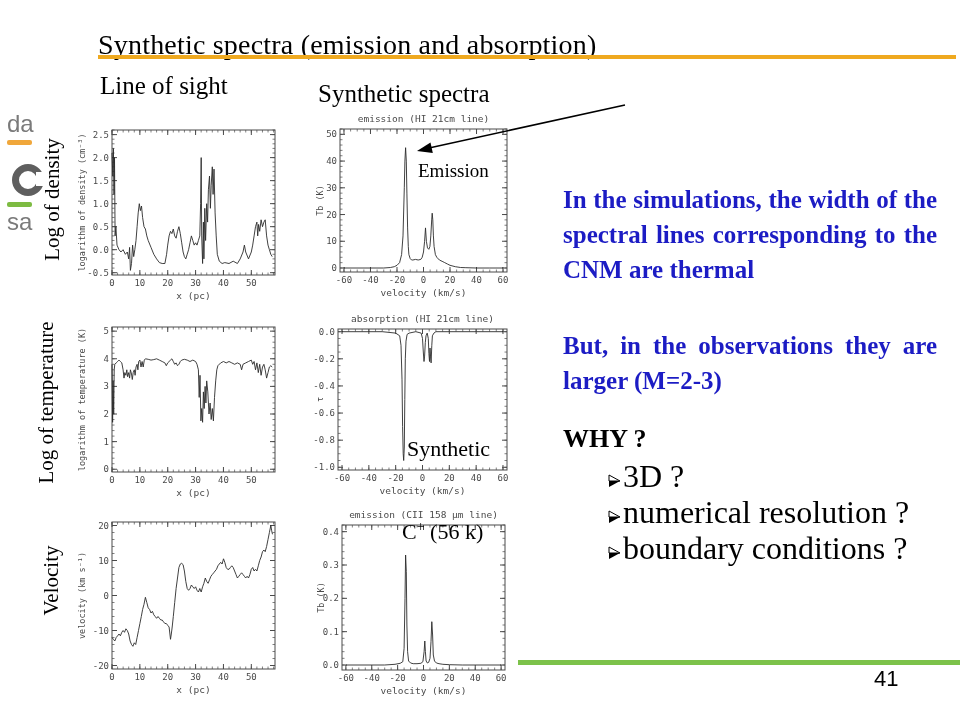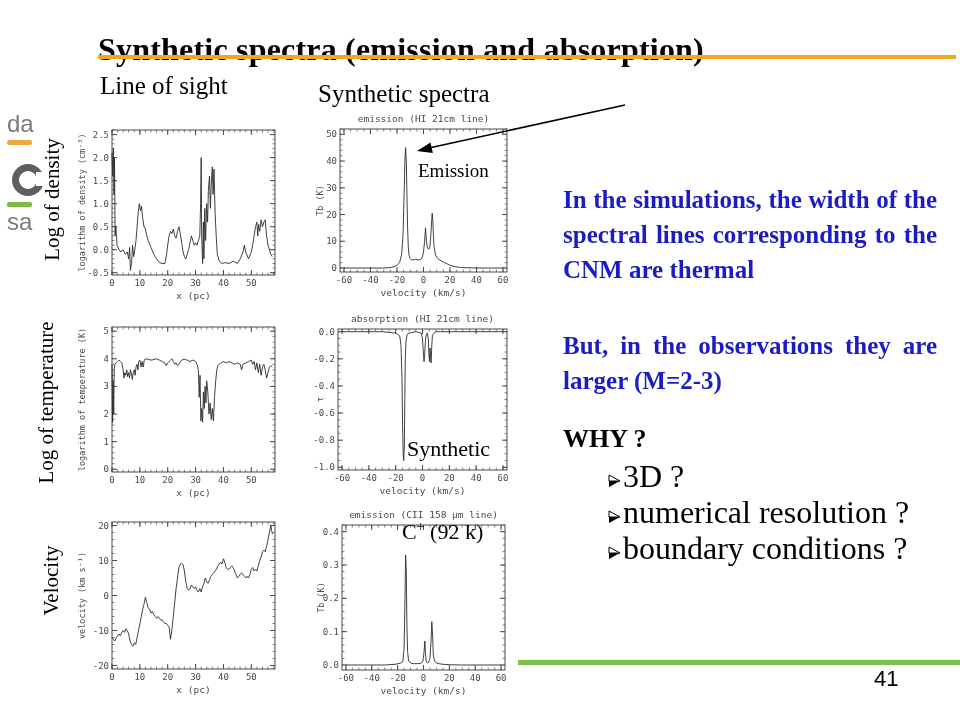--- a/index.html
+++ b/index.html
@@ -1,19 +1,19 @@
 <!DOCTYPE html>
 <html style="--title_underline: #EFA91F; --footer_line: #7CC24A; --accent_red: #CC1A1A; --accent_blue: #1C1CC4; --logo_gray: #7a7a7a; --logo_yellow: #F0A73B; --logo_green: #7DBB42;"><head>
 <meta charset="utf-8">
 <style>
   html,body{margin:0;padding:0;background:#fff;}
   #slide{position:relative;width:960px;height:720px;background:#fff;overflow:hidden;
          font-family:"Liberation Serif",serif;color:#000;}
   .abs{position:absolute;}
-  #title{left:98px;top:10px;font-size:32px;font-weight:bold;letter-spacing:.2px;white-space:nowrap;}
+  #title{left:98px;top:10px;font-size:28px;font-weight:normal;letter-spacing:.2px;white-space:nowrap;}
   #title-underline{left:98px;top:55px;width:858px;height:4px;background:var(--title_underline,#EFA91F);}
   .col-header{font-size:25px;white-space:nowrap;}
   #hdr-los{left:100px;top:72px;}
   #hdr-spec{left:318px;top:80px;}
   .rot-label{font-size:21px;text-align:center;transform:rotate(-90deg);transform-origin:center;white-space:nowrap;}
   #rot-density{left:-16px;top:187px;width:136px;}
   #rot-temp{left:-39px;top:390px;width:170px;}
   #rot-vel{left:8px;top:568px;width:86px;}
   .plot{position:absolute;}
   .plot svg{overflow:visible;display:block;}
@@ -963,21 +963,21 @@
         <line x1="189" y1="21" x2="186.5" y2="21" stroke="#4a4a4a" stroke-width="0.7"></line>
         <polyline points="29.9,161.0 68.7,161.0 79.0,160.3 84.2,159.3 86.8,157.7 88.1,144.3 89.0,94.3 89.6,51.0 90.3,67.7 90.9,121.0 91.6,147.7 92.6,157.0 94.6,159.0 97.2,159.7 101.0,159.7 104.9,159.3 106.9,157.7 108.1,147.7 108.8,137.0 109.4,147.7 110.1,157.0 111.4,159.0 112.7,158.3 114.0,154.3 115.0,137.7 115.8,117.7 116.6,131.0 117.3,151.0 118.5,157.0 120.4,159.0 123.0,159.7 126.9,160.3 133.4,160.7 146.3,161.0 185.1,161.0" fill="none" stroke="#2b2b2b" stroke-width="0.9"></polyline>
         <text x="107.5" y="14" text-anchor="middle" font-size="9.5" fill="#4a4a4a">emission (CII 158 µm line)</text>
         <text x="107.5" y="190" text-anchor="middle" font-size="9.5" fill="#4a4a4a">velocity (km/s)</text>
         <text x="8" y="93.5" text-anchor="middle" font-size="8.5" fill="#4a4a4a" transform="rotate(-90 8 93.5)">Tb (K)</text>
       </svg>
     </div>
 
   <div class="abs annot" id="annot-emission">Emission</div>
   <div class="abs annot" id="annot-absorption">Synthetic</div>
-  <div class="abs annot" id="annot-cii"><span>C</span><sup>+</sup><span> (92 k)</span></div>
+  <div class="abs annot" id="annot-cii"><span>C</span><sup>+</sup><span> (56 k)</span></div>
 
   <svg class="abs" id="arrow-svg" width="232" height="64">
     <line x1="222" y1="12" x2="26" y2="55" stroke="#000" stroke-width="1.6"></line>
     <polygon points="14,58 27.5,49.4 29.8,60.1" fill="#000"></polygon>
   </svg>
 
   <div class="abs blue-para" id="para1">In the simulations, the width of the spectral lines corresponding to the CNM are thermal</div>
   <div class="abs blue-para" id="para2">But, in the observations they are larger (M=2-3)</div>
   <div class="abs" id="why">WHY ?</div>
   <ul class="abs" id="why-list">

